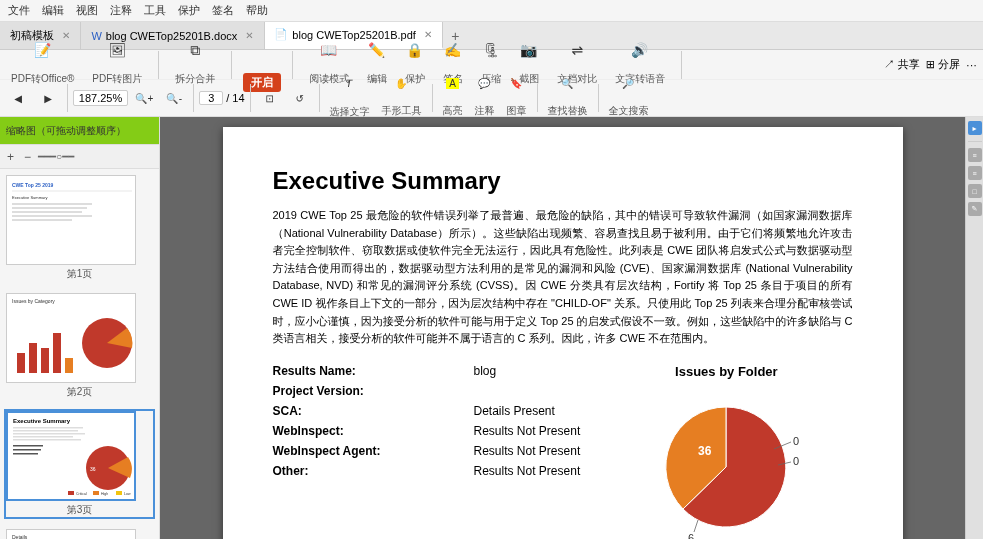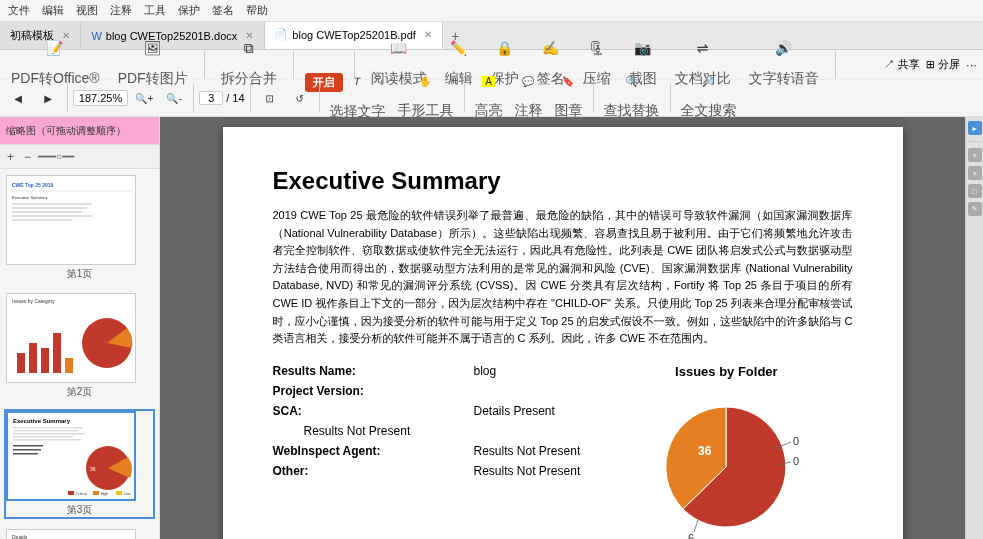--- a/index.html
+++ b/index.html
@@ -15,29 +15,29 @@
     .tab.active { background: #fff; border-bottom: 2px solid #fff; }
     .tab .close-btn { font-size: 10px; color: #888; margin-left: 4px; }
     .tab-add { display: flex; align-items: center; padding: 0 8px; font-size: 14px; cursor: pointer; color: #666; }
 
     
     .toolbar-container { background: #f5f5f5; border-bottom: 1px solid #ddd; }
     .toolbar-row1 { height: 30px; display: flex; align-items: center; padding: 0 6px; gap: 8px; border-bottom: 1px solid #eee; }
     .toolbar-row2 { height: 36px; display: flex; align-items: center; padding: 0 4px; gap: 2px; }
     .toolbar-btn { display: flex; flex-direction: column; align-items: center; justify-content: center; padding: 2px 4px; cursor: pointer; font-size: 10px; color: #333; border: 1px solid transparent; border-radius: 2px; min-width: 28px; }
     .toolbar-btn .icon { font-size: 14px; line-height: 1; }
-    .toolbar-btn .label { font-size: 14px; color: #555; margin-top: 15px; }
+    .toolbar-btn .label { font-size: 10px; color: #555; margin-top: 15px; }
     .toolbar-separator { width: 1px; height: 28px; background: #ccc; margin: 0 3px; }
 
     
     .main-layout { display: flex; height: calc(539px - 22px - 28px - 66px); background: #555; }
 
     
     .sidebar { width: 160px; background: #f5f5f5; border-right: 1px solid #ddd; display: flex; flex-direction: column; }
-    .sidebar-header { height: 28px; background: #f9a8d4; border-bottom: 1px solid #ddd; display: flex; align-items: center; padding: 0 6px; font-size: 11px; color: #333; }
+    .sidebar-header { height: 28px; background: #84cc16; border-bottom: 1px solid #ddd; display: flex; align-items: center; padding: 0 6px; font-size: 11px; color: #333; }
     .sidebar-toolbar { height: 24px; background: #f0f0f0; border-bottom: 1px solid #ddd; display: flex; align-items: center; padding: 0 4px; gap: 4px; }
     .sidebar-tool-btn { font-size: 12px; cursor: pointer; color: #555; padding: 1px 3px; }
     .sidebar-content { flex: 1; overflow-y: auto; padding: 4px; }
     .page-thumb { margin-bottom: 8px; cursor: pointer; border: 2px solid transparent; }
     .page-thumb.active { border-color: #4a90d9; }
     .page-thumb-label { text-align: center; font-size: 10px; color: #555; margin-top: 2px; }
     .thumb-placeholder { width: 130px; height: 90px; background: white; border: 1px solid #ccc; display: flex; align-items: center; justify-content: center; font-size: 9px; color: #999; overflow: hidden; position: relative; }
 
     
     .pdf-area { flex: 1; overflow: auto; display: flex; justify-content: center; padding: 10px; background: #666; }
@@ -335,20 +335,21 @@
           </div>
           <div class="info-row">
             <span class="info-label">Project Version:</span>
             <span class="info-value"></span>
           </div>
           <div class="info-row">
             <span class="info-label">SCA:</span>
             <span class="info-value">Details Present</span>
           </div>
           <div class="info-row">
+            <span class="info-label">WebInspect:</span>
             <span class="info-value">Results Not Present</span>
           </div>
           <div class="info-row">
             <span class="info-label">WebInspect Agent:</span>
             <span class="info-value">Results Not Present</span>
           </div>
           <div class="info-row">
             <span class="info-label">Other:</span>
             <span class="info-value">Results Not Present</span>
           </div>

